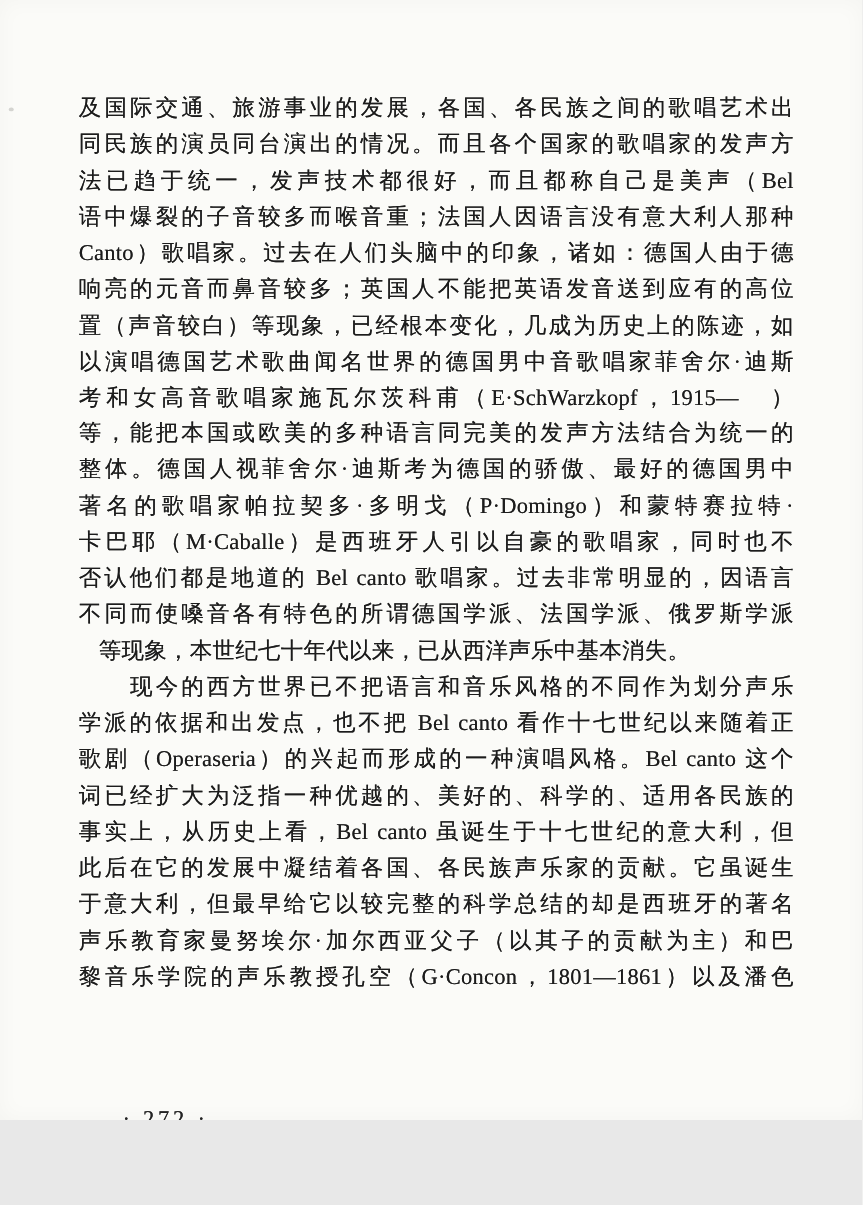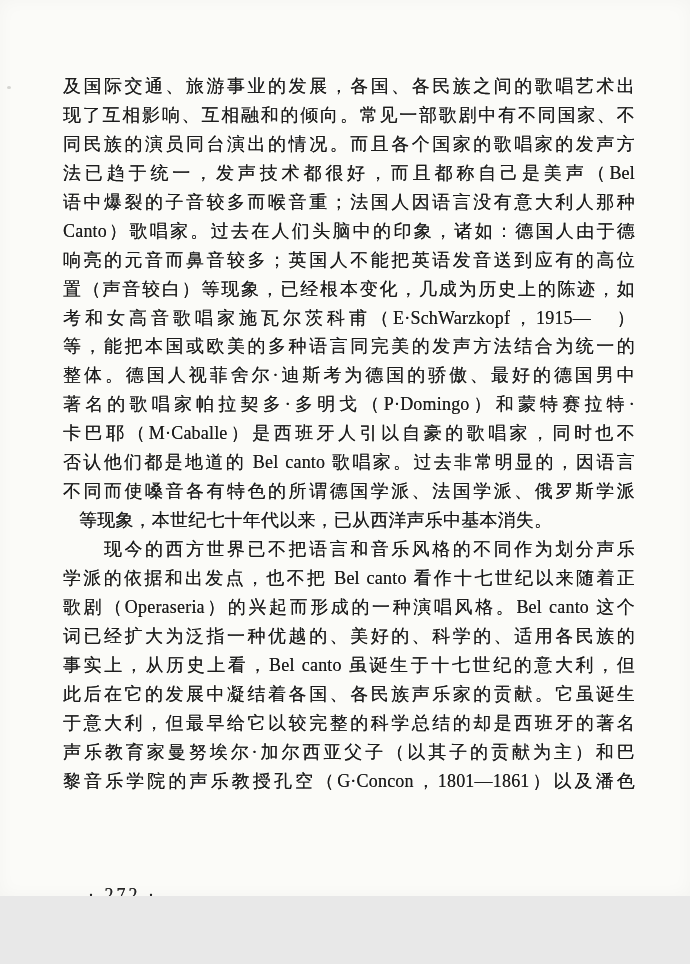--- a/index.html
+++ b/index.html
@@ -28,21 +28,21 @@
     letter-spacing:0.2px;
     text-shadow:0 0 0.5px rgba(10,10,10,0.75);
     overflow:hidden;
   }
   .line.para-end {
     text-align-last:left;
     margin-left:16px;
   }
   .page-number {
     position:absolute;
-    left:88px; top:885px;
+    left:98px; top:885px;
     font-size:18px;
     letter-spacing:3px;
     color:#242424;
     text-shadow:0 0 0.5px rgba(10,10,10,0.7);
     text-decoration:underline;
   }
   .watermark {
     position:absolute;
     top:935px; left:497px;
     font-size:11px;
@@ -58,27 +58,27 @@
   .edge-mark { position:absolute; left:686px; top:918px; width:2px; height:12px;
                background:#c9c9c4; opacity:0.6; }
 </style>
 </head>
 <body>
 
 <div class="page">
 
   <div class="textblock">
     <div class="line">及国际交通、旅游事业的发展，各国、各民族之间的歌唱艺术出</div>
-    <div class="line">现了互相影响、互相融和的倾向。常见一部歌剧中有不同国家、不</div>
     <div class="line">同民族的演员同台演出的情况。而且各个国家的歌唱家的发声方</div>
     <div class="line">法已趋于统一，发声技术都很好，而且都称自己是美声（Bel</div>
     <div class="line">语中爆裂的子音较多而喉音重；法国人因语言没有意大利人那种</div>
     <div class="line">Canto）歌唱家。过去在人们头脑中的印象，诸如：德国人由于德</div>
     <div class="line">响亮的元音而鼻音较多；英国人不能把英语发音送到应有的高位</div>
     <div class="line">置（声音较白）等现象，已经根本变化，几成为历史上的陈迹，如</div>
+    <div class="line">以演唱德国艺术歌曲闻名世界的德国男中音歌唱家菲舍尔·迪斯</div>
     <div class="line">考和女高音歌唱家施瓦尔茨科甫（E·SchWarzkopf，1915—　）</div>
     <div class="line">等，能把本国或欧美的多种语言同完美的发声方法结合为统一的</div>
     <div class="line">整体。德国人视菲舍尔·迪斯考为德国的骄傲、最好的德国男中</div>
     <div class="line">著名的歌唱家帕拉契多·多明戈（P·Domingo）和蒙特赛拉特·</div>
     <div class="line">卡巴耶（M·Caballe）是西班牙人引以自豪的歌唱家，同时也不</div>
     <div class="line">否认他们都是地道的 Bel canto 歌唱家。过去非常明显的，因语言</div>
     <div class="line">不同而使嗓音各有特色的所谓德国学派、法国学派、俄罗斯学派</div>
     <div class="line para-end">等现象，本世纪七十年代以来，已从西洋声乐中基本消失。</div>
     <div class="line">　　现今的西方世界已不把语言和音乐风格的不同作为划分声乐</div>
     <div class="line">学派的依据和出发点，也不把 Bel canto 看作十七世纪以来随着正</div>

